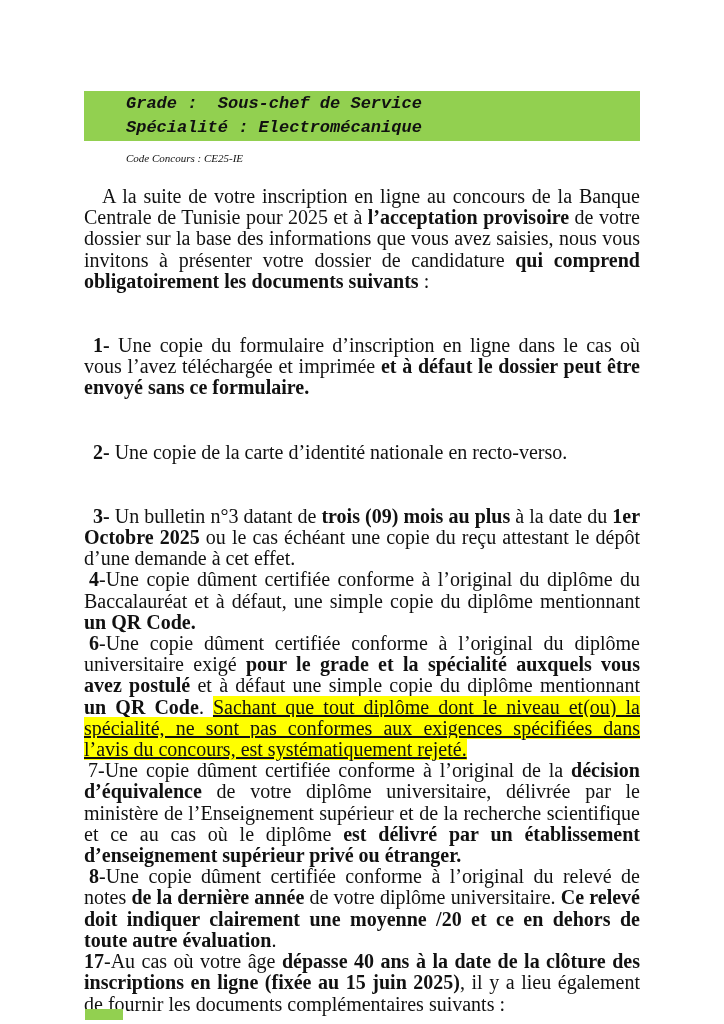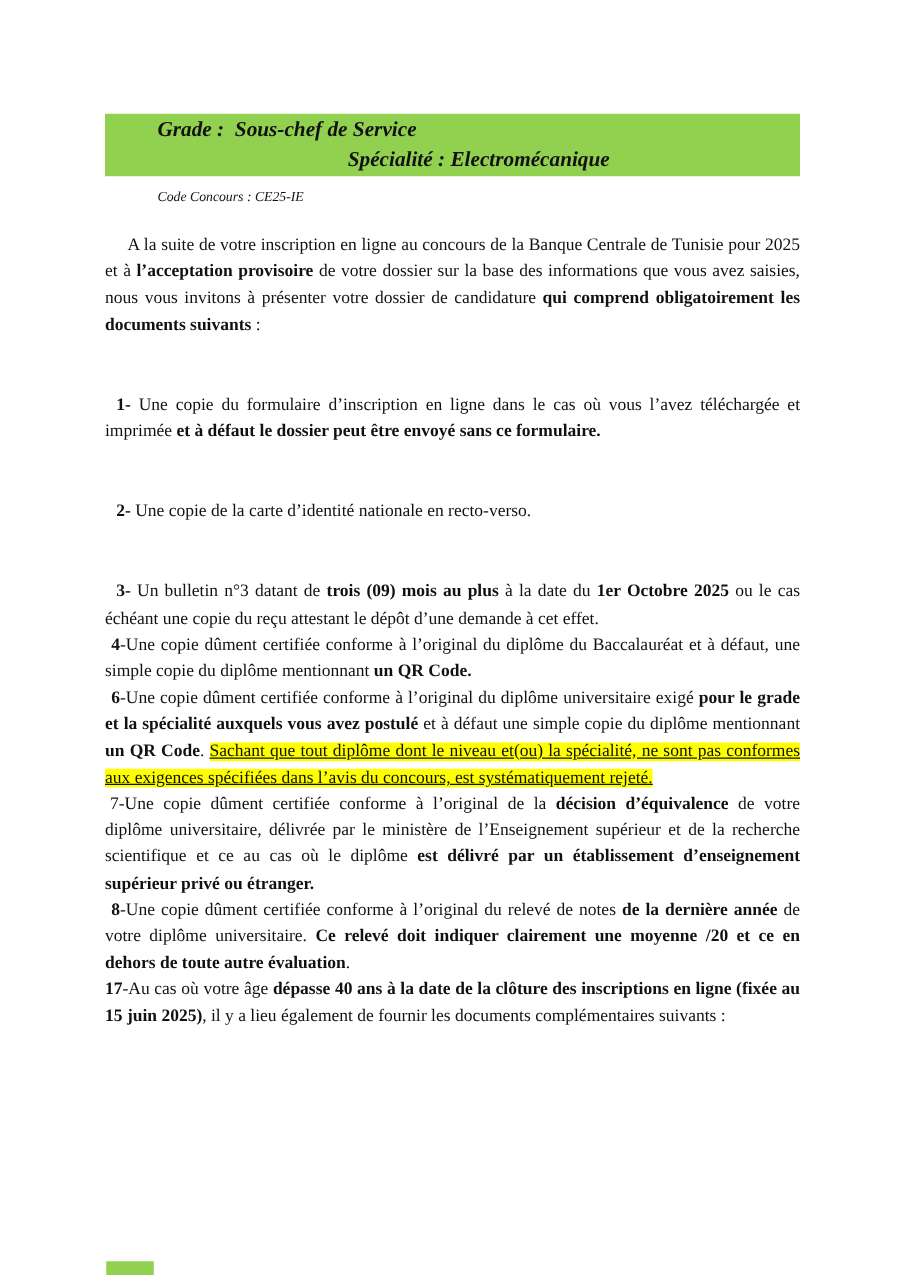--- a/index.html
+++ b/index.html
@@ -20,41 +20,42 @@
   .content{
     position:absolute;
     left:84px;
     top:0;
     width:556px;
   }
   .green-banner{
     margin-top:91px;
     background:var(--green);
     padding:1px 0;
+    font-family:Liberation Mono, monospace;
   }
   .banner-line{
     font-style:italic;
     font-weight:bold;
     font-size:17px;
     line-height:24px;
     padding-left:42px;
     white-space:pre-wrap;
   }
-  .banner-line.second{text-align:center;}
+  .banner-line.second{}
   .code-line{
     margin-top:6px;
     padding-left:42px;
     font-style:italic;
     font-size:11px;
     line-height:22px;
     white-space:pre-wrap;
   }
   .para{
     margin:0;
-    font-size:14px;
+    font-size:20px;
     line-height:21.2px;
     text-align:justify;
   }
   .intro{margin-top:17px;text-indent:18px;}
   .list{margin-top:17px;}
   .ind-a{text-indent:9px;margin-top:43px;}
   .ind-b{text-indent:5px;}
   .ind-c{text-indent:4px;}
   .ind-0{text-indent:0;}
   .b{font-weight:bold;}

